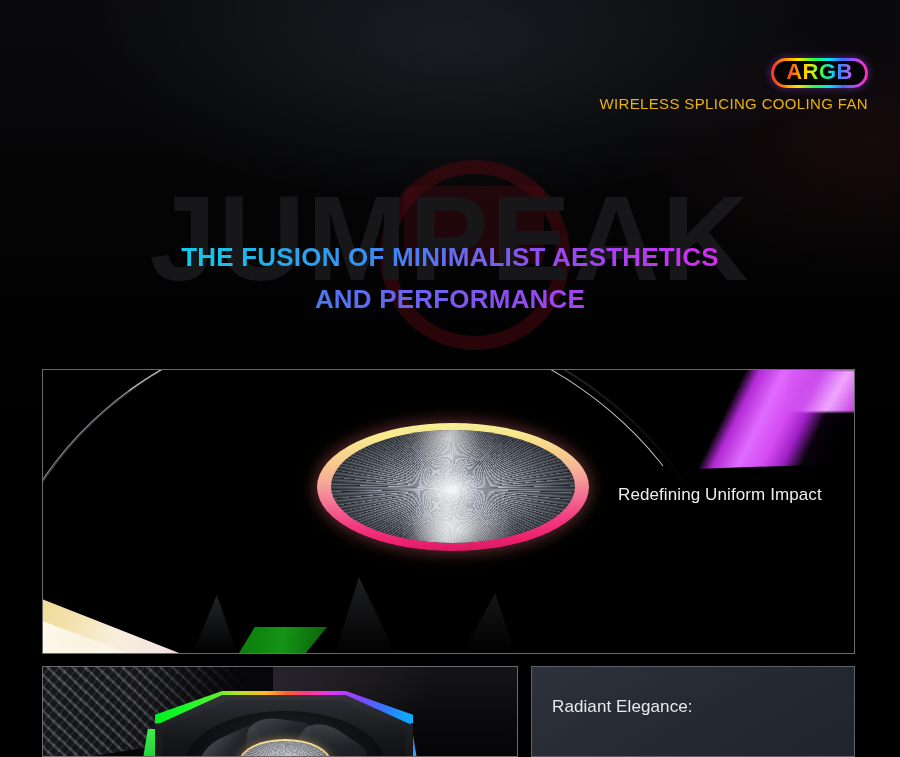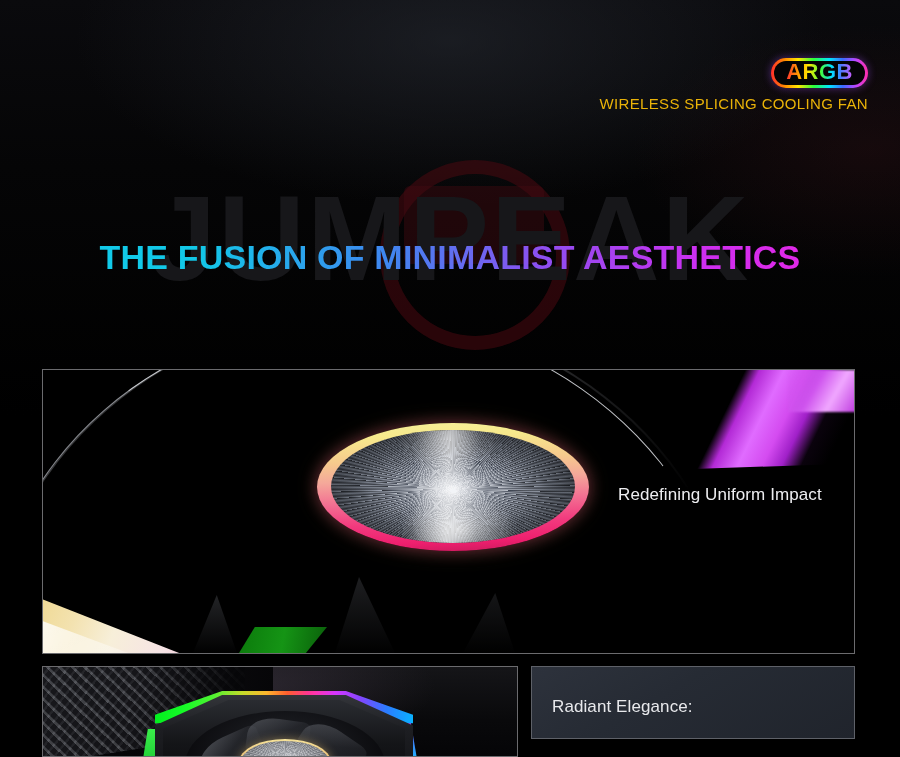--- a/index.html
+++ b/index.html
@@ -119,21 +119,21 @@
     pointer-events: none;
   }
 
   
   .headline {
     position: absolute;
     top: 236px;
     left: 0;
     width: 900px;
     text-align: center;
-    font-size: 34px;
+    font-size: 26px;
     font-weight: bold;
     line-height: 42px;
     letter-spacing: 0.2px;
   }
   .headline .ln {
     display: block;
     background: linear-gradient(90deg,
       #10ccea 0%, #12c8e8 22%, #3f86f0 43%,
       #8d4ff0 60%, #cd2ff0 78%, #f322e0 100%);
     -webkit-background-clip: text;
@@ -516,21 +516,21 @@
       rgba(255,255,255,0.55) 0deg, rgba(80,82,88,0.35) 2deg,
       rgba(255,255,255,0.4) 4deg, rgba(60,62,68,0.3) 6deg);
     opacity: .75;
   }
 
   .panel-right {
     position: absolute;
     left: 531px;
     top: 666px;
     width: 324px;
-    height: 73px;
+    height: 91px;
     background: linear-gradient(150deg, #2d323c 0%, #262b34 40%, #20242c 100%);
     border: 1px solid #5e6168;
     overflow: hidden;
   }
   .panel-right-caption {
     position: absolute;
     left: 20px;
     top: 28px;
     font-size: 17px;
     line-height: 24px;
@@ -554,20 +554,21 @@
     </span>
     <div class="tagline">WIRELESS SPLICING  COOLING FAN</div>
   </div>
 
   <div class="wm-ring"></div>
   <div class="wm-ring2"></div>
   <div class="watermark">JUMPEAK</div>
 
   <div class="headline">
     <span class="ln">THE FUSION OF MINIMALIST AESTHETICS</span>
+    <span class="ln ln2">AND PERFORMANCE</span>
   </div>
 
   <div class="hero">
     <div class="fan-body"></div>
     <div class="fan-rim"></div>
     <div class="rim-arc"></div>
 
     <div class="rgb-tr"></div>
     <div class="rgb-tr-edge"></div>
 

